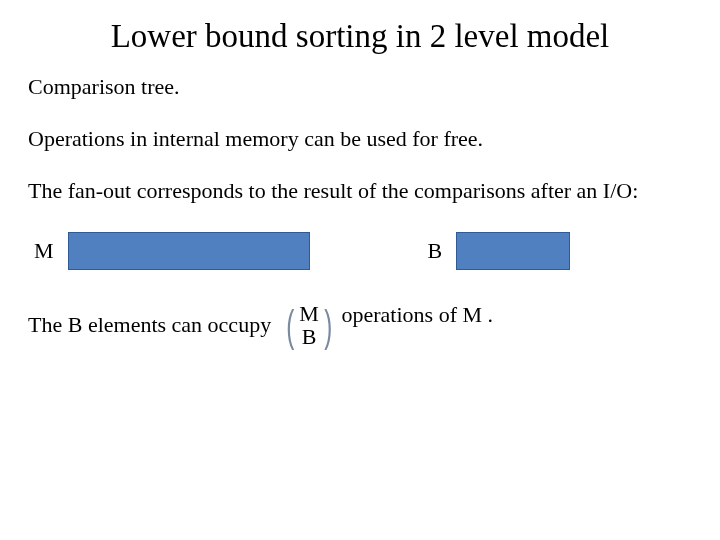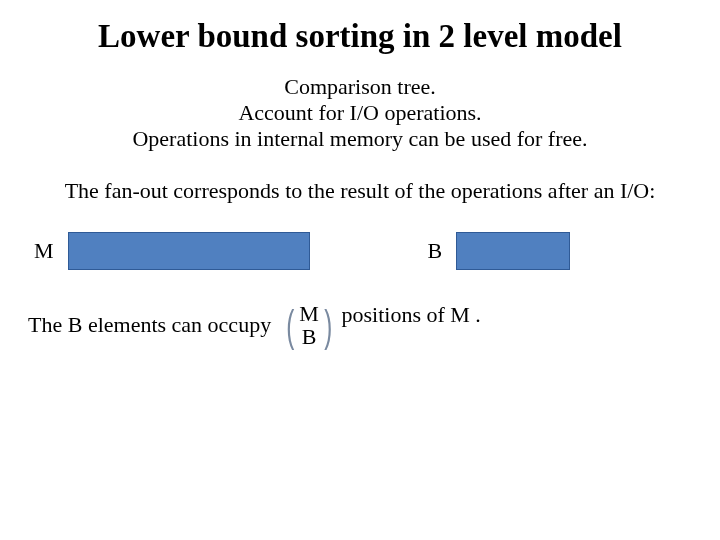--- a/index.html
+++ b/index.html
@@ -12,30 +12,29 @@
     color: #000;
     overflow: hidden;
     box-sizing: border-box;
   }
   .slide {
     padding: 18px 28px 0 28px;
     box-sizing: border-box;
   }
   .title {
     font-size: 33px;
-    font-weight: bold;
+    font-weight: normal;
     text-align: center;
     margin: 0 0 18px 0;
     line-height: 1.15;
   }
   .body-text {
     font-size: 22px;
     line-height: 1.18;
-    margin: 14px;
-    text-align: center;
+    margin: 0;
   }
   .row-diagram {
     display: flex;
     align-items: center;
     margin: 28px 0 32px 0;
     padding-left: 6px;
   }
   .sym {
     font-size: 22px;
     margin-right: 14px;
@@ -88,24 +87,24 @@
 </style>
 </head>
 <body>
 
 <div class="slide">
 
   <h1 class="title">Lower bound sorting in 2 level model</h1>
 
   <p class="body-text">
     <span>Comparison tree.</span><br>
-    <span>Account for I/O operations.</span><br>
+    <br>
     <span>Operations in internal memory can be used for free.</span><br>
     <br>
-    <span>The fan-out corresponds to the result of the operations after an I/O:</span>
+    <span>The fan-out corresponds to the result of the comparisons after an I/O:</span>
   </p>
 
   <div class="row-diagram">
     <span class="sym">M</span>
     <div class="bar bar-m"></div>
     <div class="gap"></div>
     <span class="sym">B</span>
     <div class="bar bar-b"></div>
   </div>
 
@@ -113,17 +112,17 @@
     <div class="binom-row">
       <span class="binom-lead">The B elements can occupy </span>
       <span class="binom">
         <span class="paren">(</span>
         <span class="binom-stack">
           <span>M</span>
           <span>B</span>
         </span>
         <span class="paren">)</span>
       </span>
-      <span class="binom-tail"> positions of M .</span>
+      <span class="binom-tail"> operations of M .</span>
     </div>
   </div>
 
 </div>
 
 </body></html>

